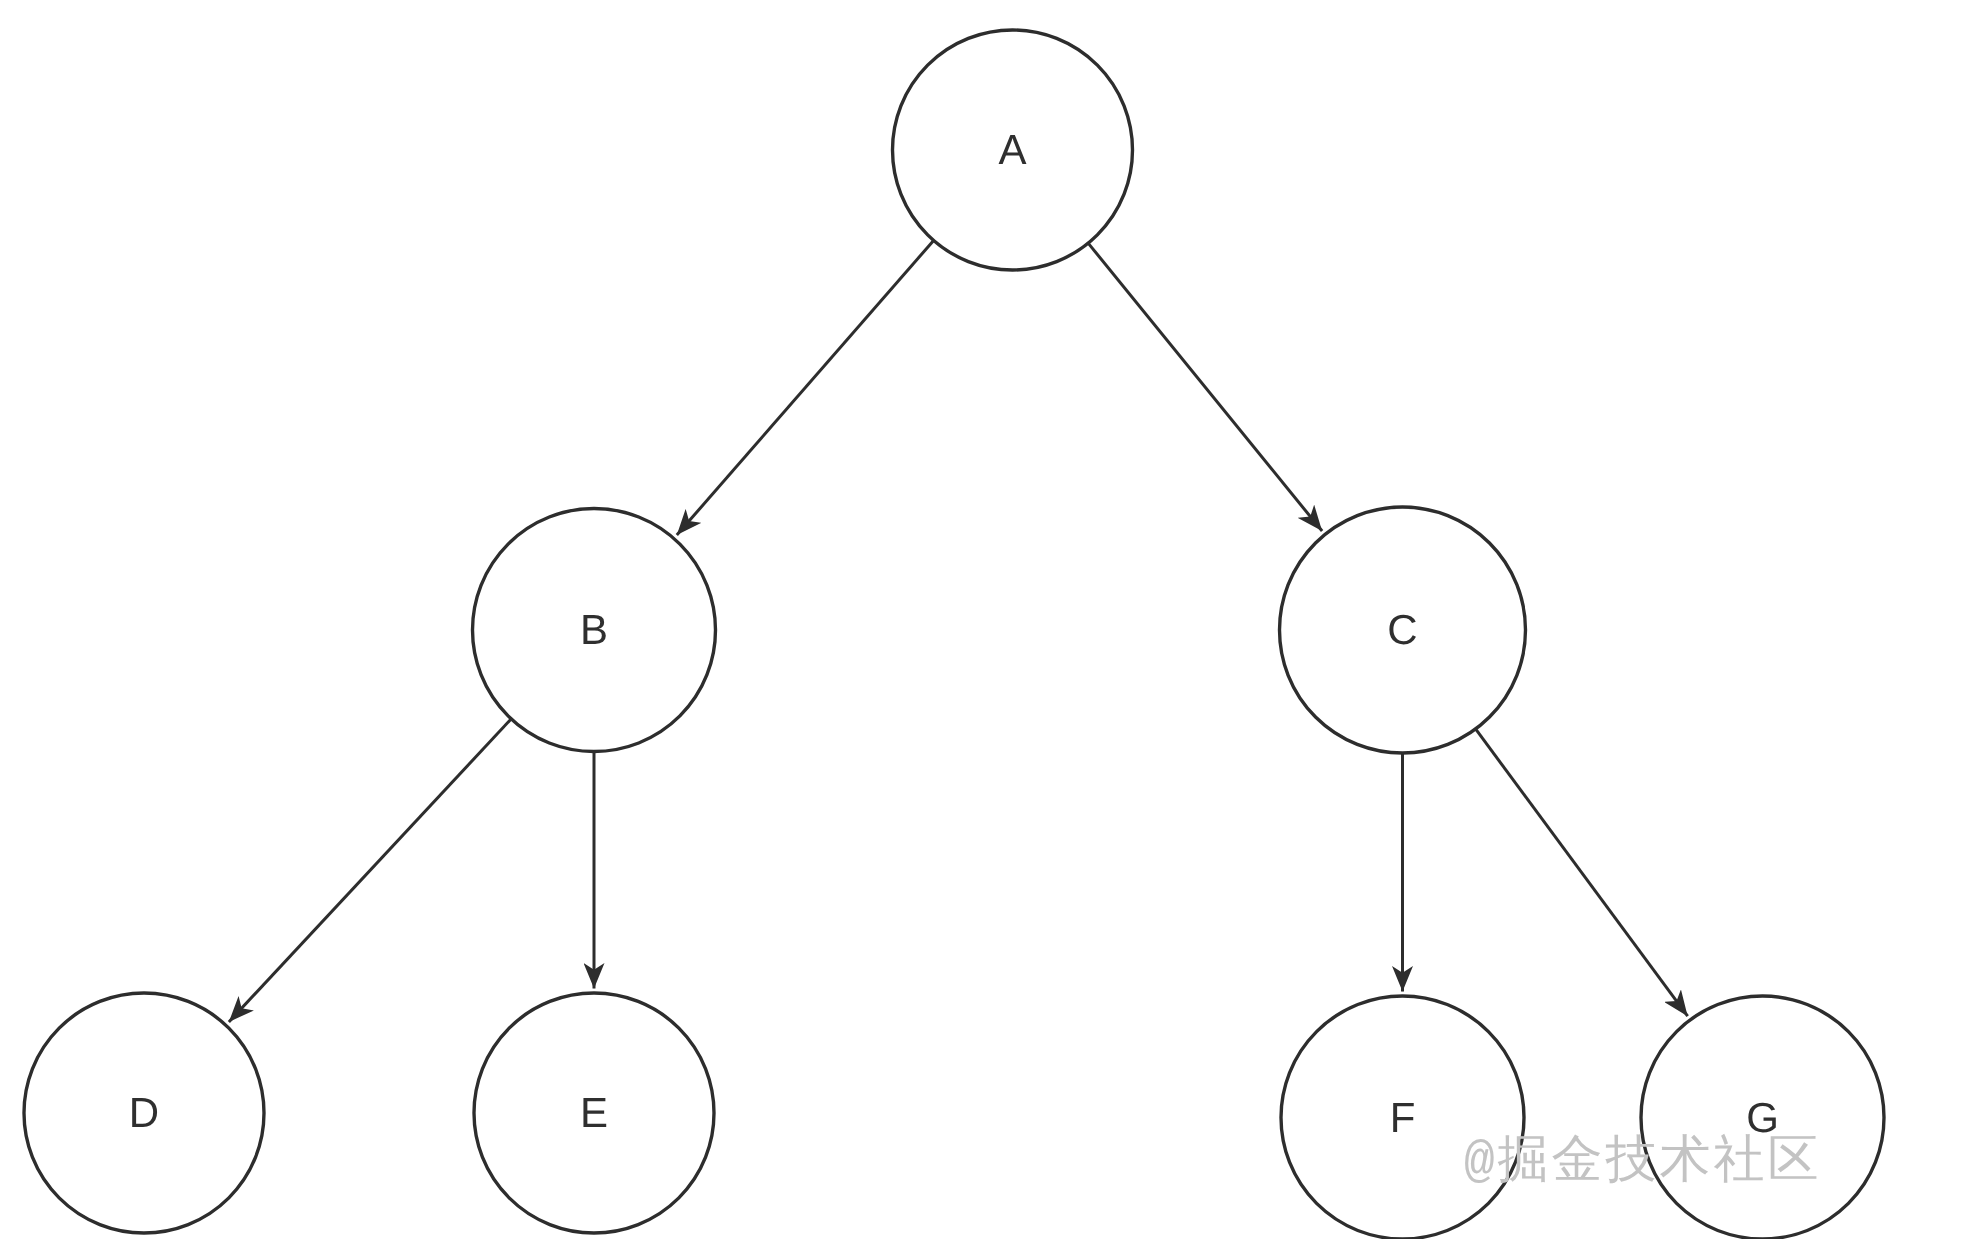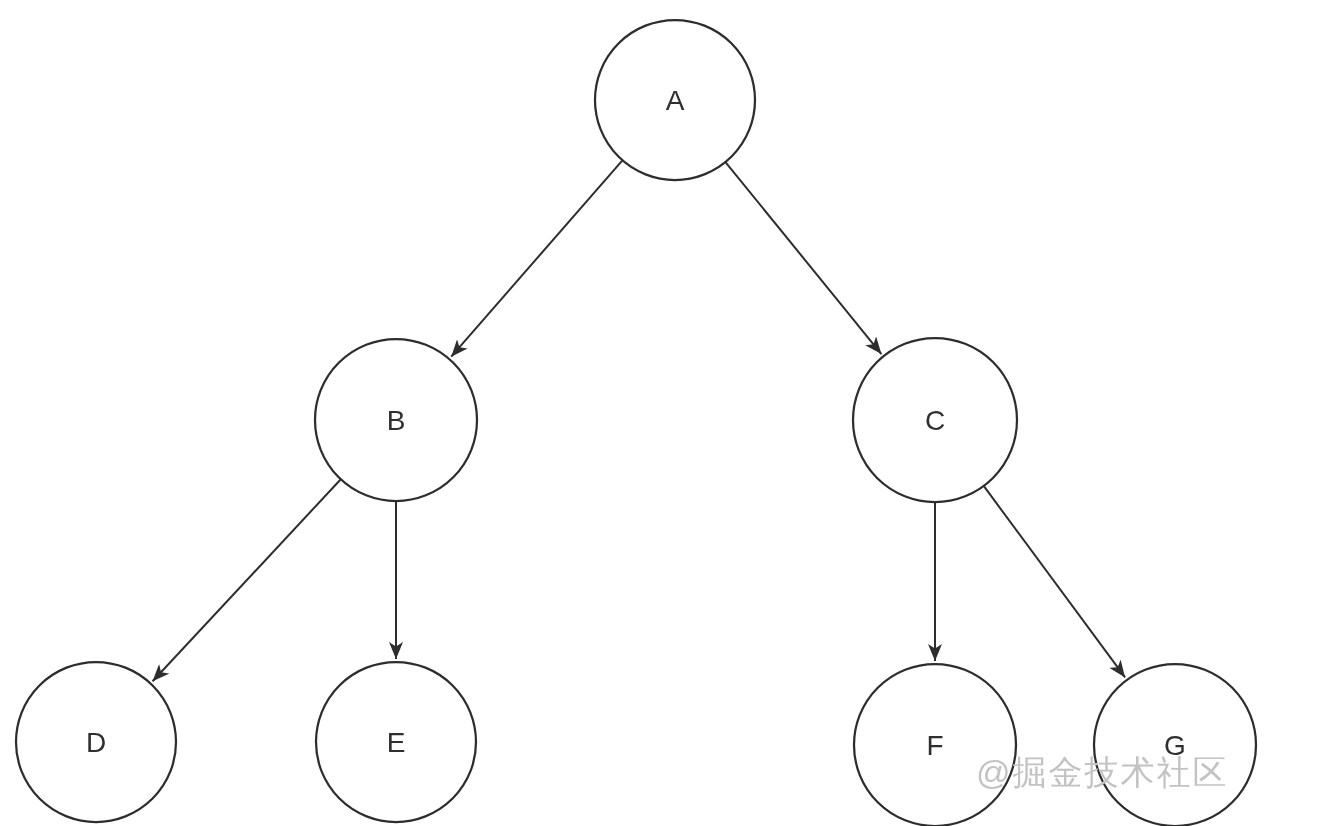--- a/index.html
+++ b/index.html
@@ -88,14 +88,14 @@
           <circle cx="935" cy="745" r="81" class="node-circle" stroke="#2d2d2d" fill="#ffffff"></circle>
           <text x="935" y="745" text-anchor="middle" dominant-baseline="central" class="node-label" fill="#2f2f2f">F</text>
         </g>
         <g>
           <circle cx="1175" cy="745" r="81" class="node-circle" stroke="#2d2d2d" fill="#ffffff"></circle>
           <text x="1175" y="745" text-anchor="middle" dominant-baseline="central" class="node-label" fill="#2f2f2f">G</text>
         </g>
       </g>
   </svg>
 
-  <div class="watermark" style="color: rgb(195, 195, 195);">@掘金技术社区</div>
+  <div class="watermark" style="color: rgb(195, 195, 195); font-family: Liberation Mono, monospace;">@掘金技术社区</div>
 </div>
 
 </body></html>

